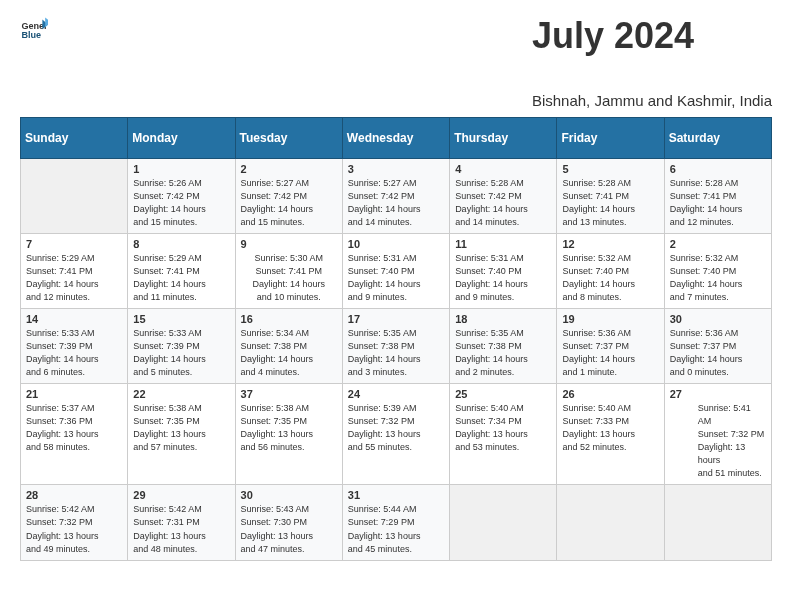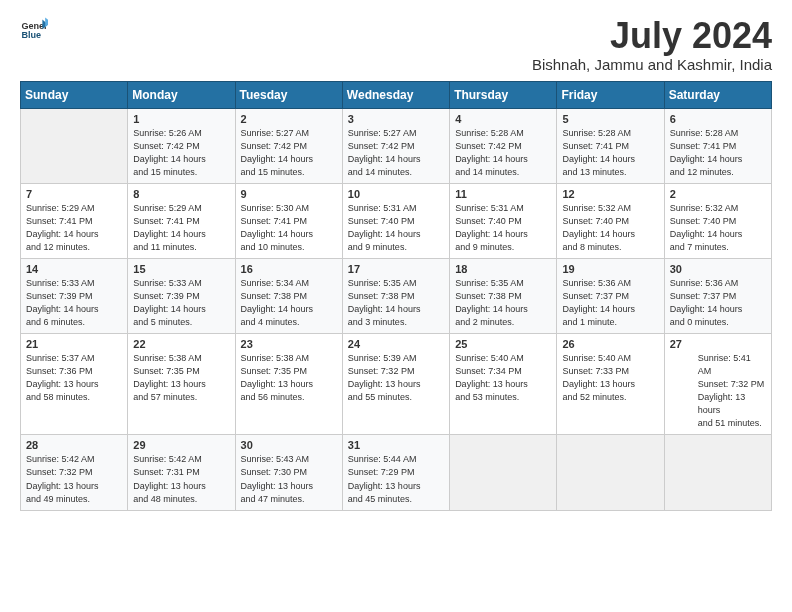--- a/index.html
+++ b/index.html
@@ -19,43 +19,43 @@
     .logo {
       display: flex;
       align-items: center;
       gap: 4px;
     }
     .logo-icon {
       width: 28px;
       height: 28px;
     }
     .title-block {
-      text-align: right;
     }
     .month-title {
       font-size: 36px;
       font-weight: bold;
       color: #333;
       line-height: 1.1;
     }
     .location-title {
       font-size: 15px;
       color: #333;
+      margin-top: 36px;
     }
     table {
       width: 100%;
       border-collapse: collapse;
       margin-top: 8px;
     }
     thead tr th {
       background-color: #2471a3;
       color: #fff;
       font-size: 12px;
       font-weight: bold;
-      padding: 6px 4px;
+      padding: 13px 4px;
       text-align: left;
       border: 1px solid #1a5276;
     }
     tbody tr td {
       vertical-align: top;
       border: 1px solid #ccc;
       padding: 4px 5px;
       font-size: 9.5px;
       color: #333;
       min-height: 80px;
@@ -168,21 +168,21 @@
         </td>
         <td>
           <span class="day-number">8</span>
           <div class="day-info" style="white-space: pre-line;">Sunrise: 5:29 AM
 Sunset: 7:41 PM
 Daylight: 14 hours
 and 11 minutes.</div>
         </td>
         <td>
           <span class="day-number">9</span>
-          <div class="day-info" style="white-space: pre-line;">Sunrise: 5:30 AM
+          <div class="day-info" style="white-space: pre-line; text-align: center;">Sunrise: 5:30 AM
 Sunset: 7:41 PM
 Daylight: 14 hours
 and 10 minutes.</div>
         </td>
         <td>
           <span class="day-number">10</span>
           <div class="day-info" style="white-space: pre-line;">Sunrise: 5:31 AM
 Sunset: 7:40 PM
 Daylight: 14 hours
 and 9 minutes.</div>
@@ -269,21 +269,21 @@
 and 58 minutes.</div>
         </td>
         <td>
           <span class="day-number">22</span>
           <div class="day-info" style="white-space: pre-line;">Sunrise: 5:38 AM
 Sunset: 7:35 PM
 Daylight: 13 hours
 and 57 minutes.</div>
         </td>
         <td>
-          <span class="day-number">23</span>
+          <span class="day-number">37</span>
           <div class="day-info" style="white-space: pre-line;">Sunrise: 5:38 AM
 Sunset: 7:35 PM
 Daylight: 13 hours
 and 56 minutes.</div>
         </td>
         <td>
           <span class="day-number">24</span>
           <div class="day-info" style="white-space: pre-line;">Sunrise: 5:39 AM
 Sunset: 7:32 PM
 Daylight: 13 hours

